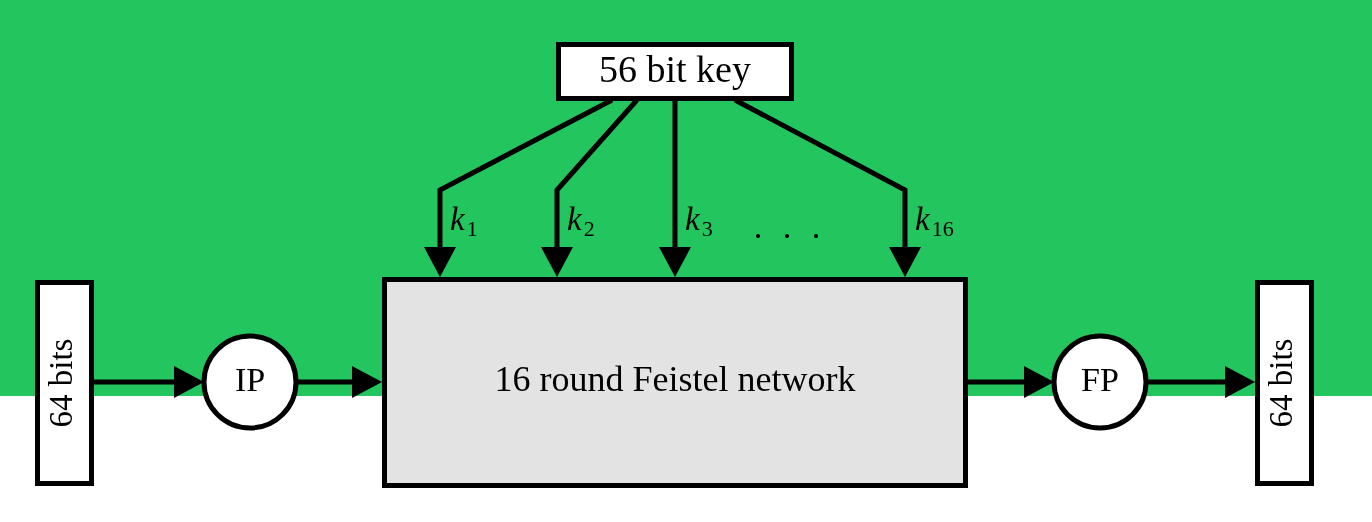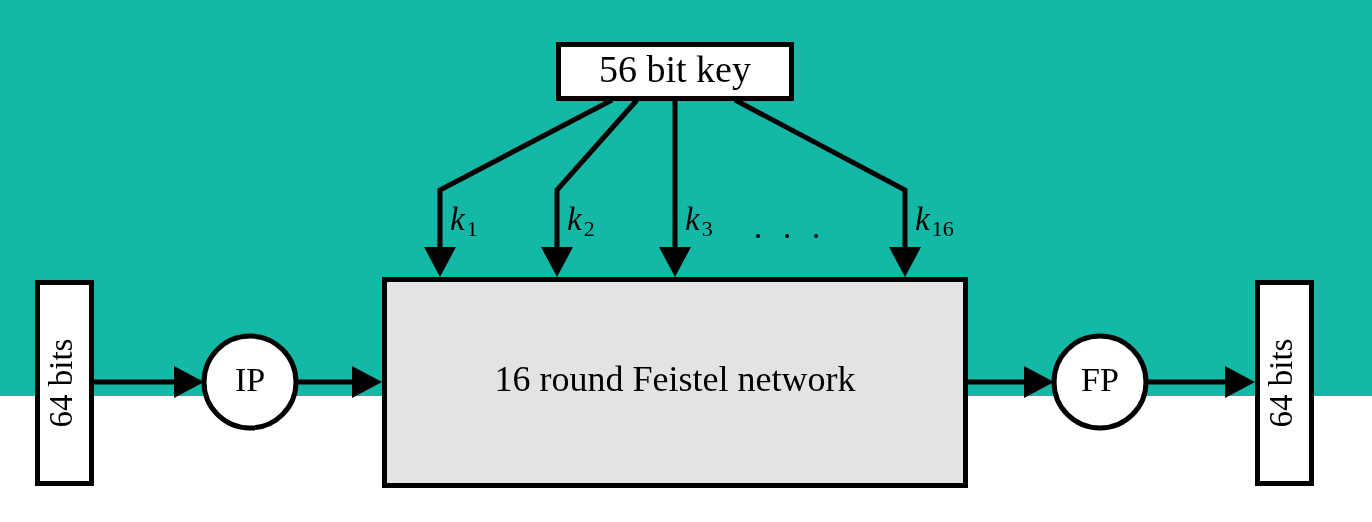--- a/index.html
+++ b/index.html
@@ -10,21 +10,21 @@
   body {
     width: 1372px;
     height: 522px;
     font-family: "Liberation Serif", "DejaVu Serif", serif;
     overflow: hidden;
   }
   #diagram-root {
     position: relative;
     width: 1372px;
     height: 396px;
-    background: #14b8a6;
+    background: #22c55e;
     text-decoration: underline;
   }
   svg#des-svg {
     position: absolute;
     top: 0;
     left: 0;
     width: 1372px;
     height: 522px;
     display: block;
   }

